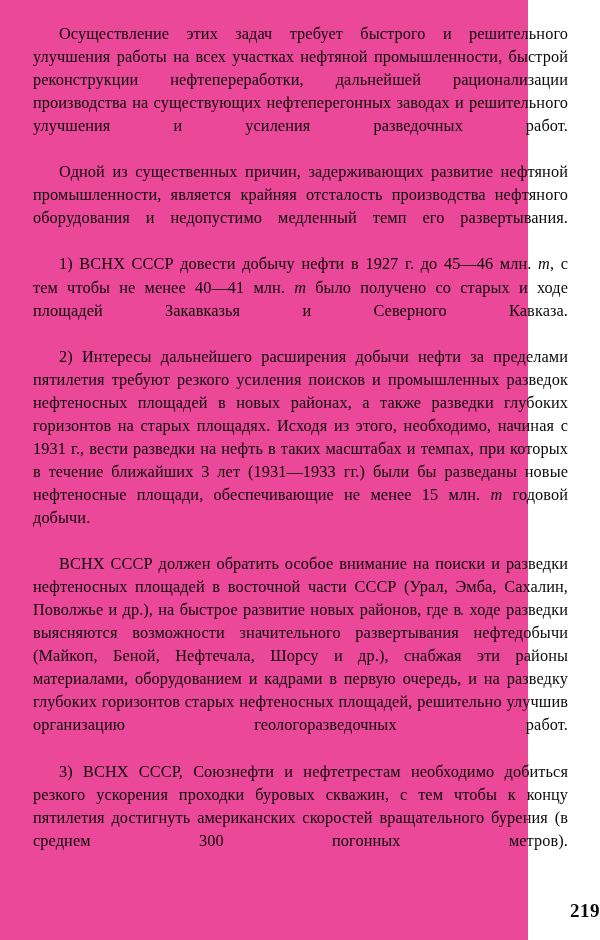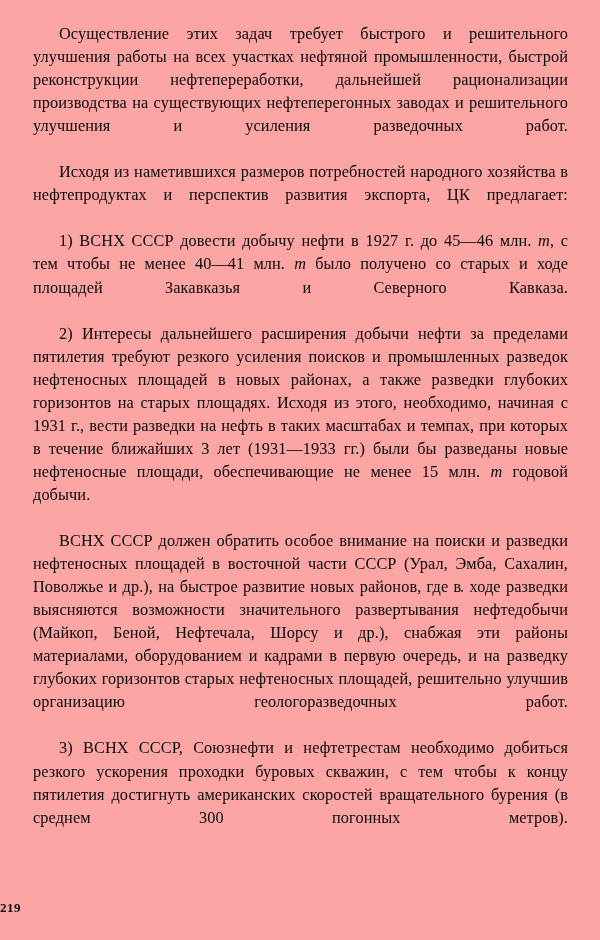--- a/index.html
+++ b/index.html
@@ -11,23 +11,23 @@
   body {
     width: 600px;
     height: 940px;
     overflow: hidden;
     font-family: "Liberation Serif", "DejaVu Serif", serif;
     color: #0a0a0a;
   }
 
   .page {
     position: relative;
-    width: 600px;
+    width: 528px;
     height: 940px;
-    background: #fca5a5;
+    background: #ec4899;
     box-sizing: border-box;
   }
 
   .text-column {
     position: absolute;
     left: 33px;
     top: 22px;
     width: 535px;
   }
 
@@ -53,22 +53,22 @@
 
   .ital {
     font-style: italic;
   }
 
   .page-number {
     position: absolute;
     left: 0;
     top: 900px;
     width: 600px;
-    text-align: left;
-    font-size: 13px;
+    text-align: right;
+    font-size: 19px;
     font-weight: bold;
     font-family: "Liberation Serif", "DejaVu Serif", serif;
     letter-spacing: 0.5px;
   }
 
   
   .speck {
     display: inline-block;
     width: 2px;
     height: 2px;
@@ -80,22 +80,22 @@
 </style>
 </head>
 <body>
 
 <div class="page">
 
   <div class="text-column">
 
     <p class="para">Осуществление этих задач требует быстрого и решительного улучшения работы на всех участках нефтяной промышленности, быстрой реконструкции нефтепереработки, дальнейшей рационализации производства на существующих нефтеперегонных заводах и решительного улучшения и усиления разведочных работ.</p>
 
+    <p class="para">Одной из существенных причин, задерживающих развитие нефтяной промышленности, является крайняя отсталость производства нефтяного оборудования и недопустимо медленный темп его развертывания.</p>
 
-    <p class="para">Исходя из наметившихся размеров потребностей народного хозяйства в нефтепродуктах и перспектив развития экспорта, ЦК предлагает:</p>
 
     <p class="para"><span>1) ВСНХ СССР довести добычу нефти в 1927 г. до 45—46 млн. </span><span class="ital">т</span><span>, с тем чтобы не менее 40—41 млн. </span><span class="ital">т</span><span> было получено со старых и ходе площадей Закавказья и Северного Кавказа.</span></p>
 
     <p class="para"><span>2) Интересы дальнейшего расширения добычи нефти за пределами пятилетия требуют резкого усиления поисков и промышленных разведок нефтеносных площадей в новых районах, а также разведки глубоких горизонтов на старых площадях. Исходя из этого, необходимо, начиная с 1931 г., вести разведки на нефть в таких масштабах и темпах, при которых в течение ближайших 3 лет (1931—1933 гг.) были бы разведаны новые нефтеносные площади, обеспечивающие не менее 15 млн. </span><span class="ital">т</span><span> годовой добычи.</span></p>
 
     <p class="para"><span>ВСНХ СССР должен обратить особое внимание на поиски и разведки нефтеносных площадей в восточной части СССР (Урал, Эмба, Сахалин, Поволжье и др.), на быстрое развитие новых районов, где в</span><span class="speck"></span><span> ходе разведки выясняются возможности значительного развертывания нефтедобычи (Майкоп, Беной, Нефтечала, Шорсу и др.), снабжая эти районы материалами, оборудованием и кадрами в первую очередь, и на разведку глубоких горизонтов старых нефтеносных площадей, решительно улучшив организацию геологоразведочных работ.</span></p>
 
     <p class="para">3) ВСНХ СССР, Союзнефти и нефтетрестам необходимо добиться резкого ускорения проходки буровых скважин, с тем чтобы к концу пятилетия достигнуть американских скоростей вращательного бурения (в среднем 300 погонных метров).</p>
 
   </div>

